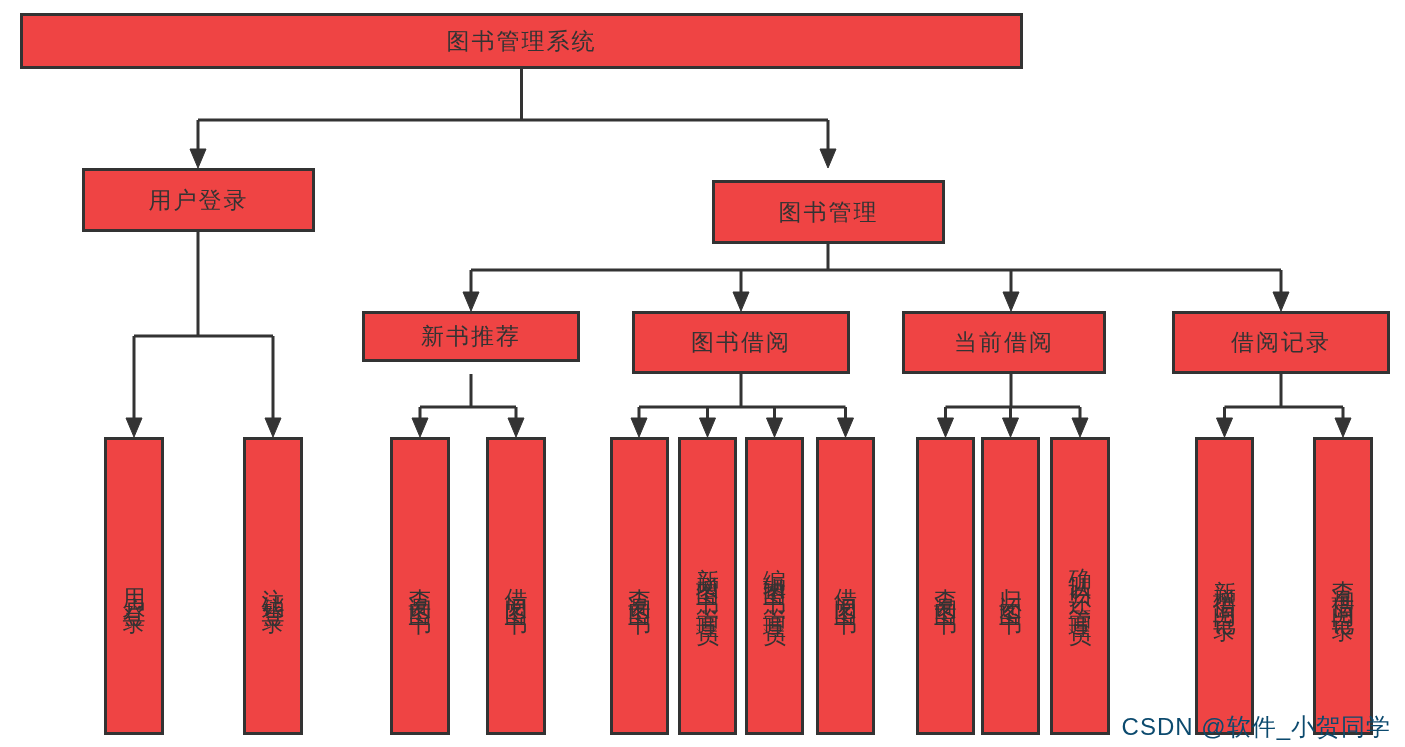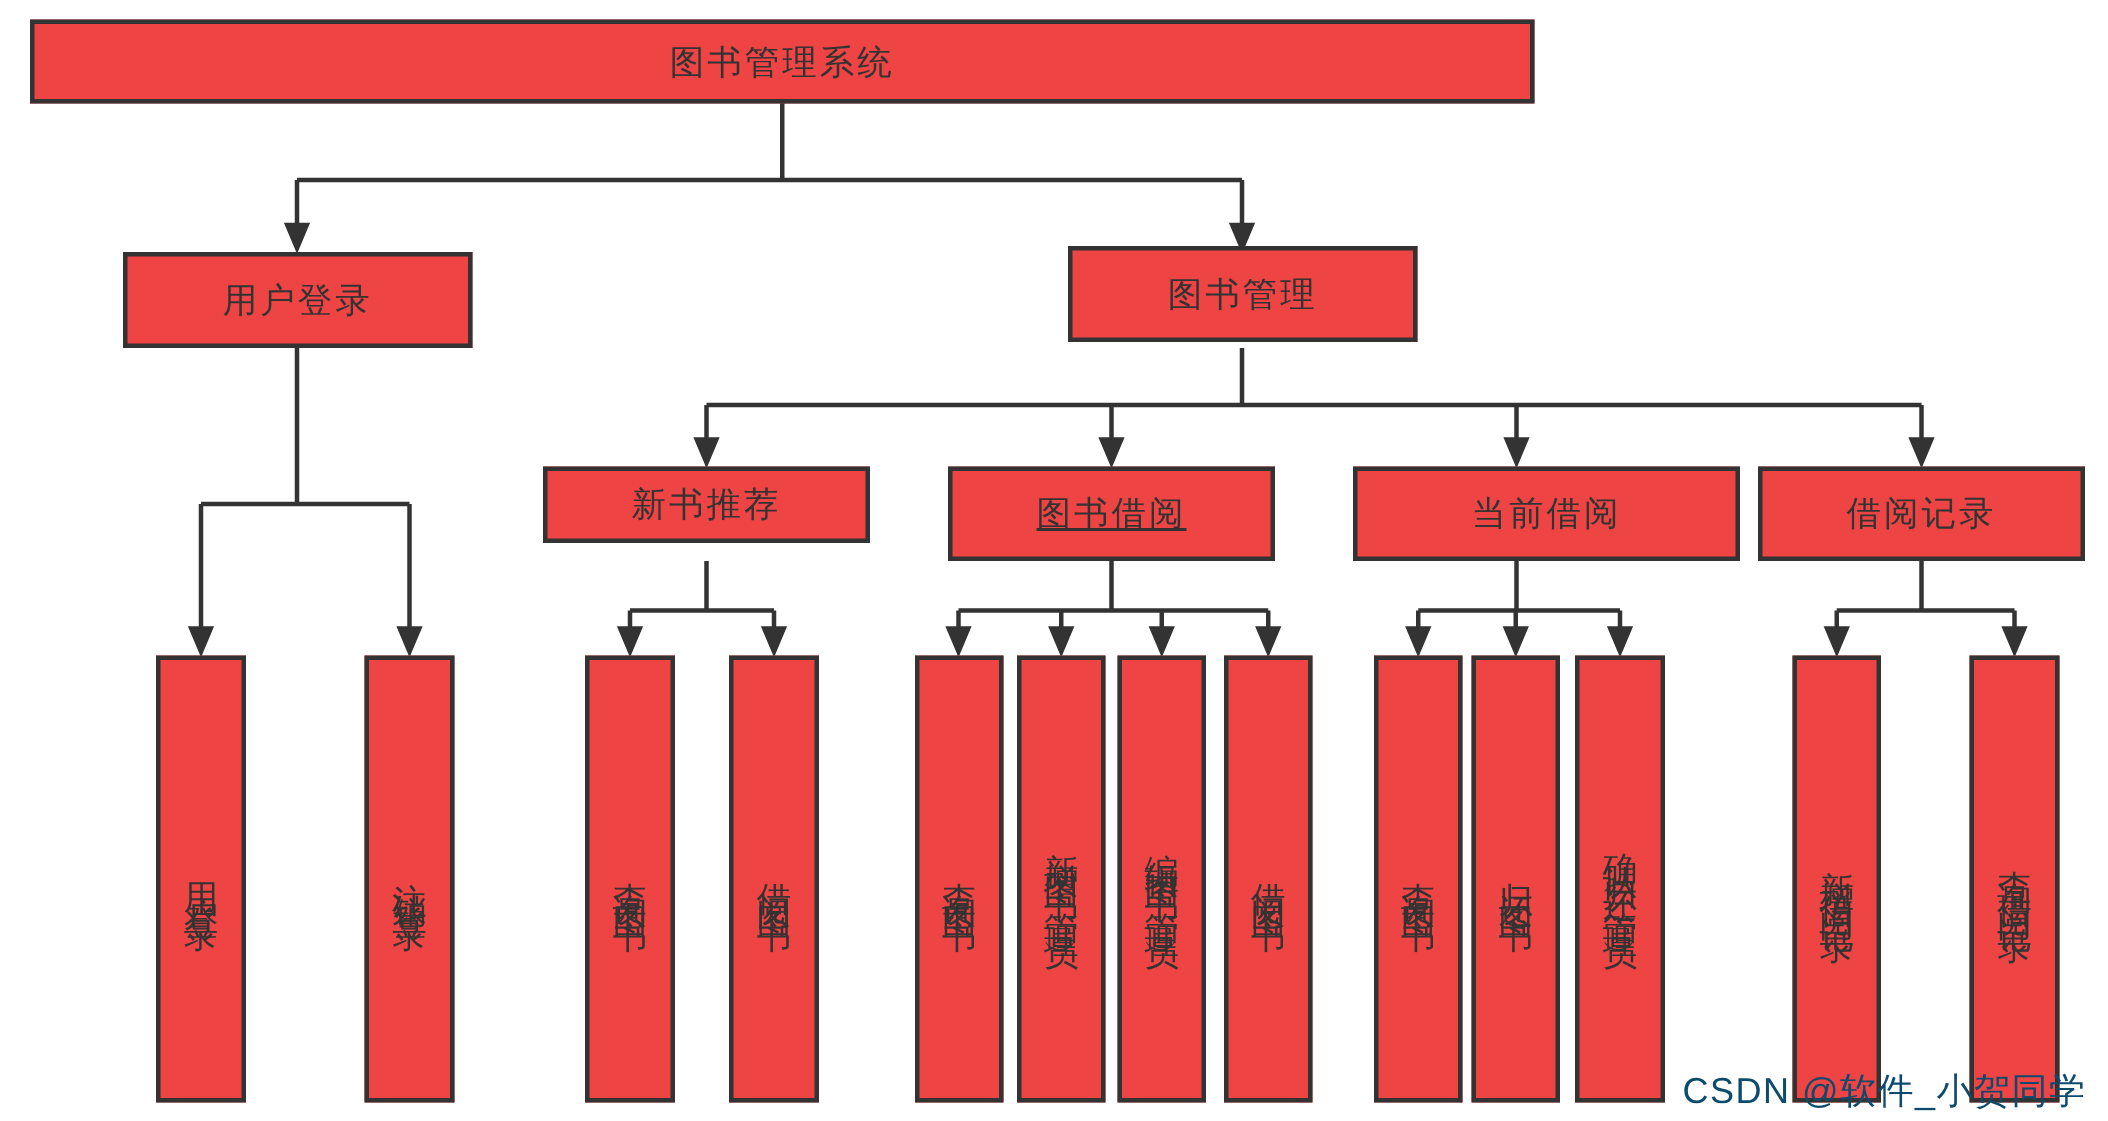--- a/index.html
+++ b/index.html
@@ -133,25 +133,25 @@
       <path d="M1224.5 407 V420" fill="none"></path>
       <path d="M1343 407 V420" fill="none"></path>
       <polygon points="1224.5,437 1216.5,418 1232.5,418" stroke-width="1"></polygon>
       <polygon points="1343,437 1335,418 1351,418" stroke-width="1"></polygon>
     </g>
   </svg>
 
   <div class="node h" style="left:20px; top:13px; width:1003px; height:56px;">图书管理系统</div>
 
   <div class="node h" style="left:82px; top:168px; width:233px; height:64px;">用户登录</div>
-  <div class="node h" style="left:712px; top:164px; width:233px; height:64px;">图书管理</div>
+  <div class="node h" style="left:712px; top:180px; width:233px; height:64px;">图书管理</div>
 
   <div class="node h" style="left:362px; top:311px; width:218px; height:51px;">新书推荐</div>
-  <div class="node h" style="left:632px; top:311px; width:218px; height:63px;text-decoration:underline;">图书借阅</div>
-  <div class="node h" style="left:902px; top:311px; width:258px; height:63px;">当前借阅</div>
+  <div class="node h" style="left:632px; top:311px; width:218px; height:63px;">图书借阅</div>
+  <div class="node h" style="left:902px; top:311px; width:204px; height:63px;">当前借阅</div>
   <div class="node h" style="left:1172px; top:311px; width:218px; height:63px;">借阅记录</div>
 
   <div class="node leaf" style="left:104px; top:437px; width:60px; height:298px;">
     <span>用户登录</span>
   </div>
   <div class="node leaf" style="left:243px; top:437px; width:60px; height:298px;">
     <span>注销登录</span>
   </div>
 
   <div class="node leaf" style="left:390px; top:437px; width:60px; height:298px;">

